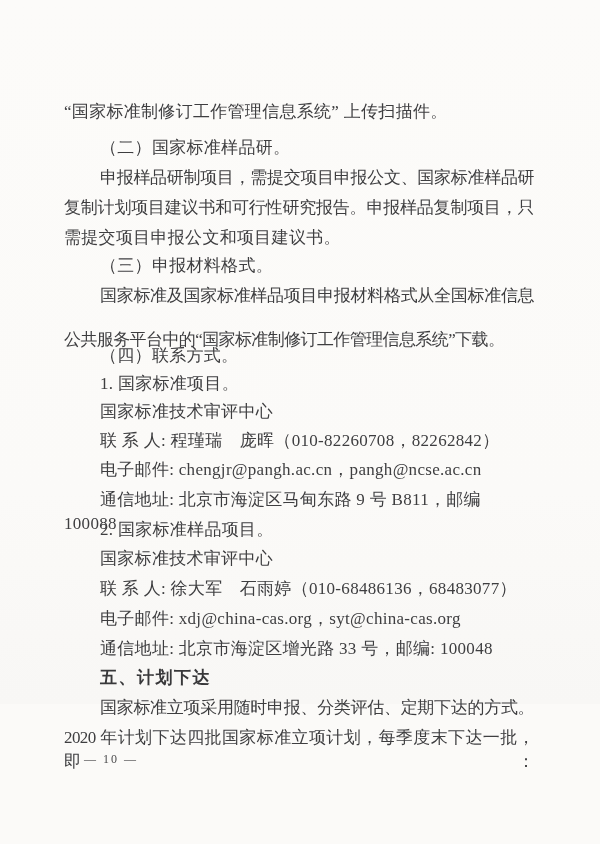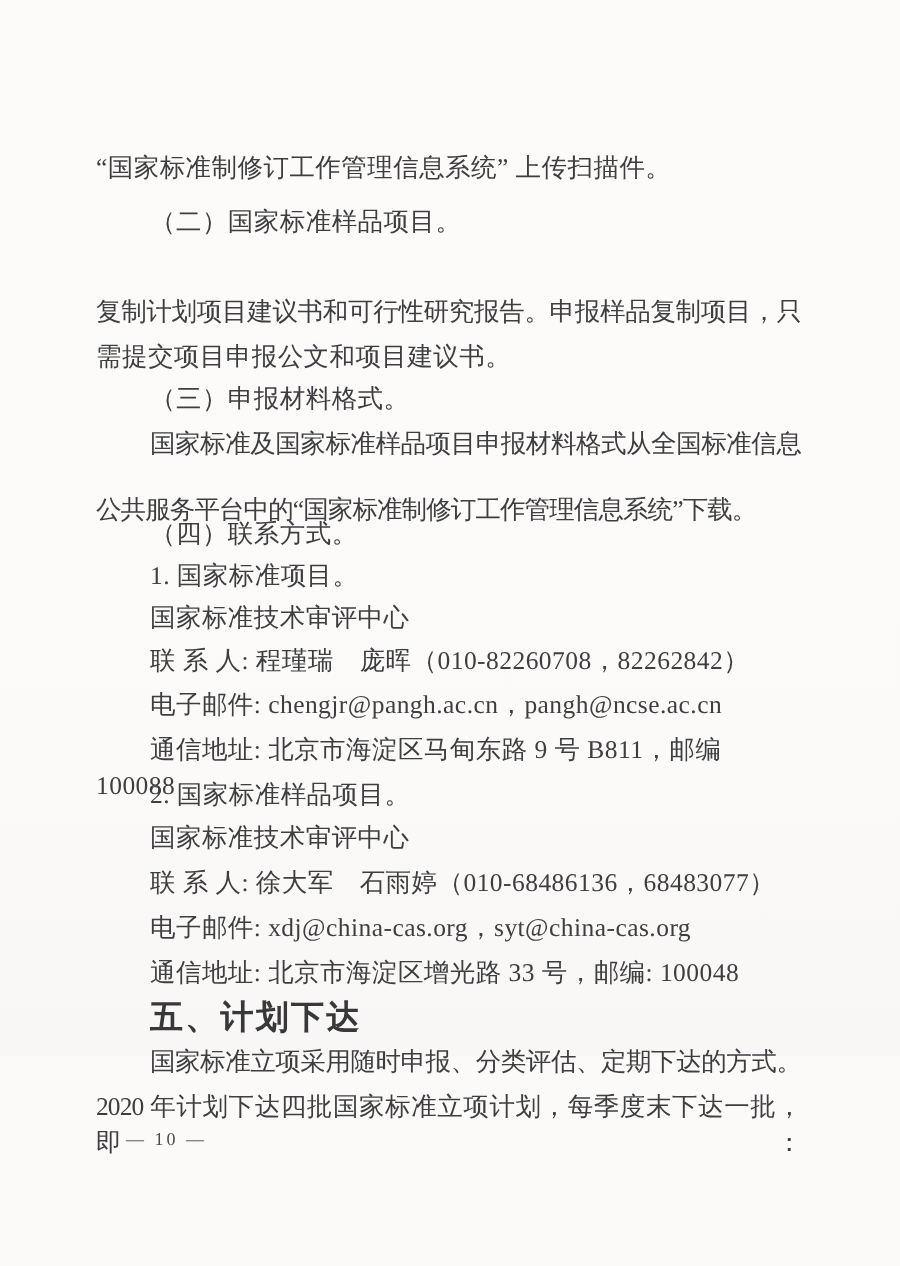--- a/index.html
+++ b/index.html
@@ -31,43 +31,44 @@
   .ind { text-indent: 36px; }
   .fill {
     letter-spacing: -0.6px;
     text-align: justify;
     text-align-last: justify;
   }
   .tight { letter-spacing: -0.6px; margin-top: 16px; }
   .hd {
     font-family: Liberation Sans, sans-serif;
     font-weight: 700;
-    font-size: 22px;
+    font-size: 17px;
     letter-spacing: 1.5px;
     color: #38383a;
   }
   .page-num {
     position: absolute;
     left: 84px;
     top: 752px;
     font-size: 12px;
     letter-spacing: 2px;
     color: #4a4a4c;
     font-family: "Liberation Serif", "DejaVu Serif", serif;
   }
 </style>
 </head>
 <body>
 
 <div class="sheet">
 
   <div class="ln" style="top:100px">“国家标准制修订工作管理信息系统” 上传扫描件。</div>
 
-  <div class="ln ind" style="top:136px">（二）国家标准样品项目。</div>
+  <div class="ln ind" style="top:136px">（二）国家标准样品研。</div>
 
+  <div class="ln ind fill" style="top:166px">申报样品研制项目，需提交项目申报公文、国家标准样品研</div>
   <div class="ln fill" style="top:196px">复制计划项目建议书和可行性研究报告。申报样品复制项目，只</div>
   <div class="ln" style="top:226px">需提交项目申报公文和项目建议书。</div>
 
   <div class="ln ind" style="top:254px">（三）申报材料格式。</div>
 
   <div class="ln ind fill" style="top:284px">国家标准及国家标准样品项目申报材料格式从全国标准信息</div>
   <div class="ln tight" style="top:312px">公共服务平台中的“国家标准制修订工作管理信息系统”下载。</div>
 
   <div class="ln ind" style="top:344px">（四）联系方式。</div>
 

